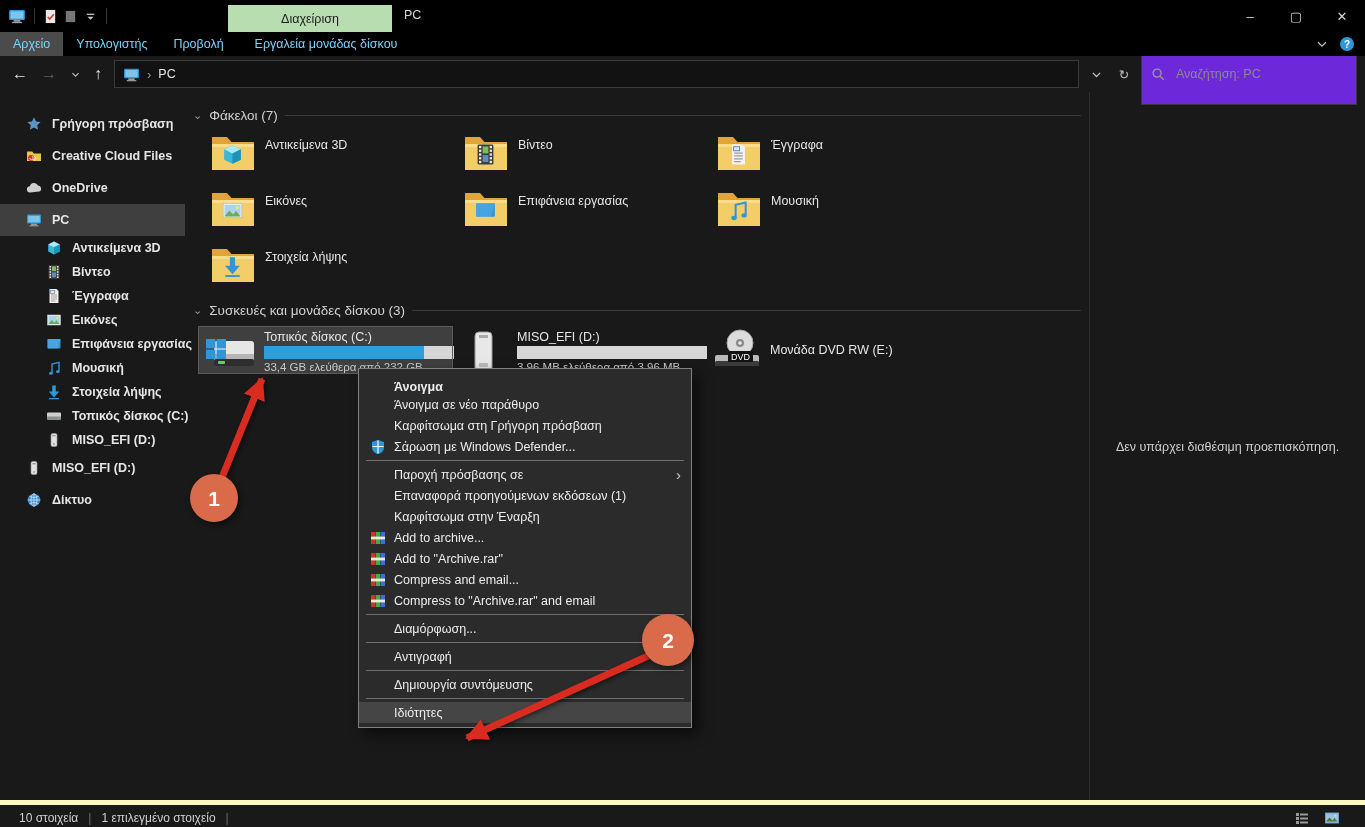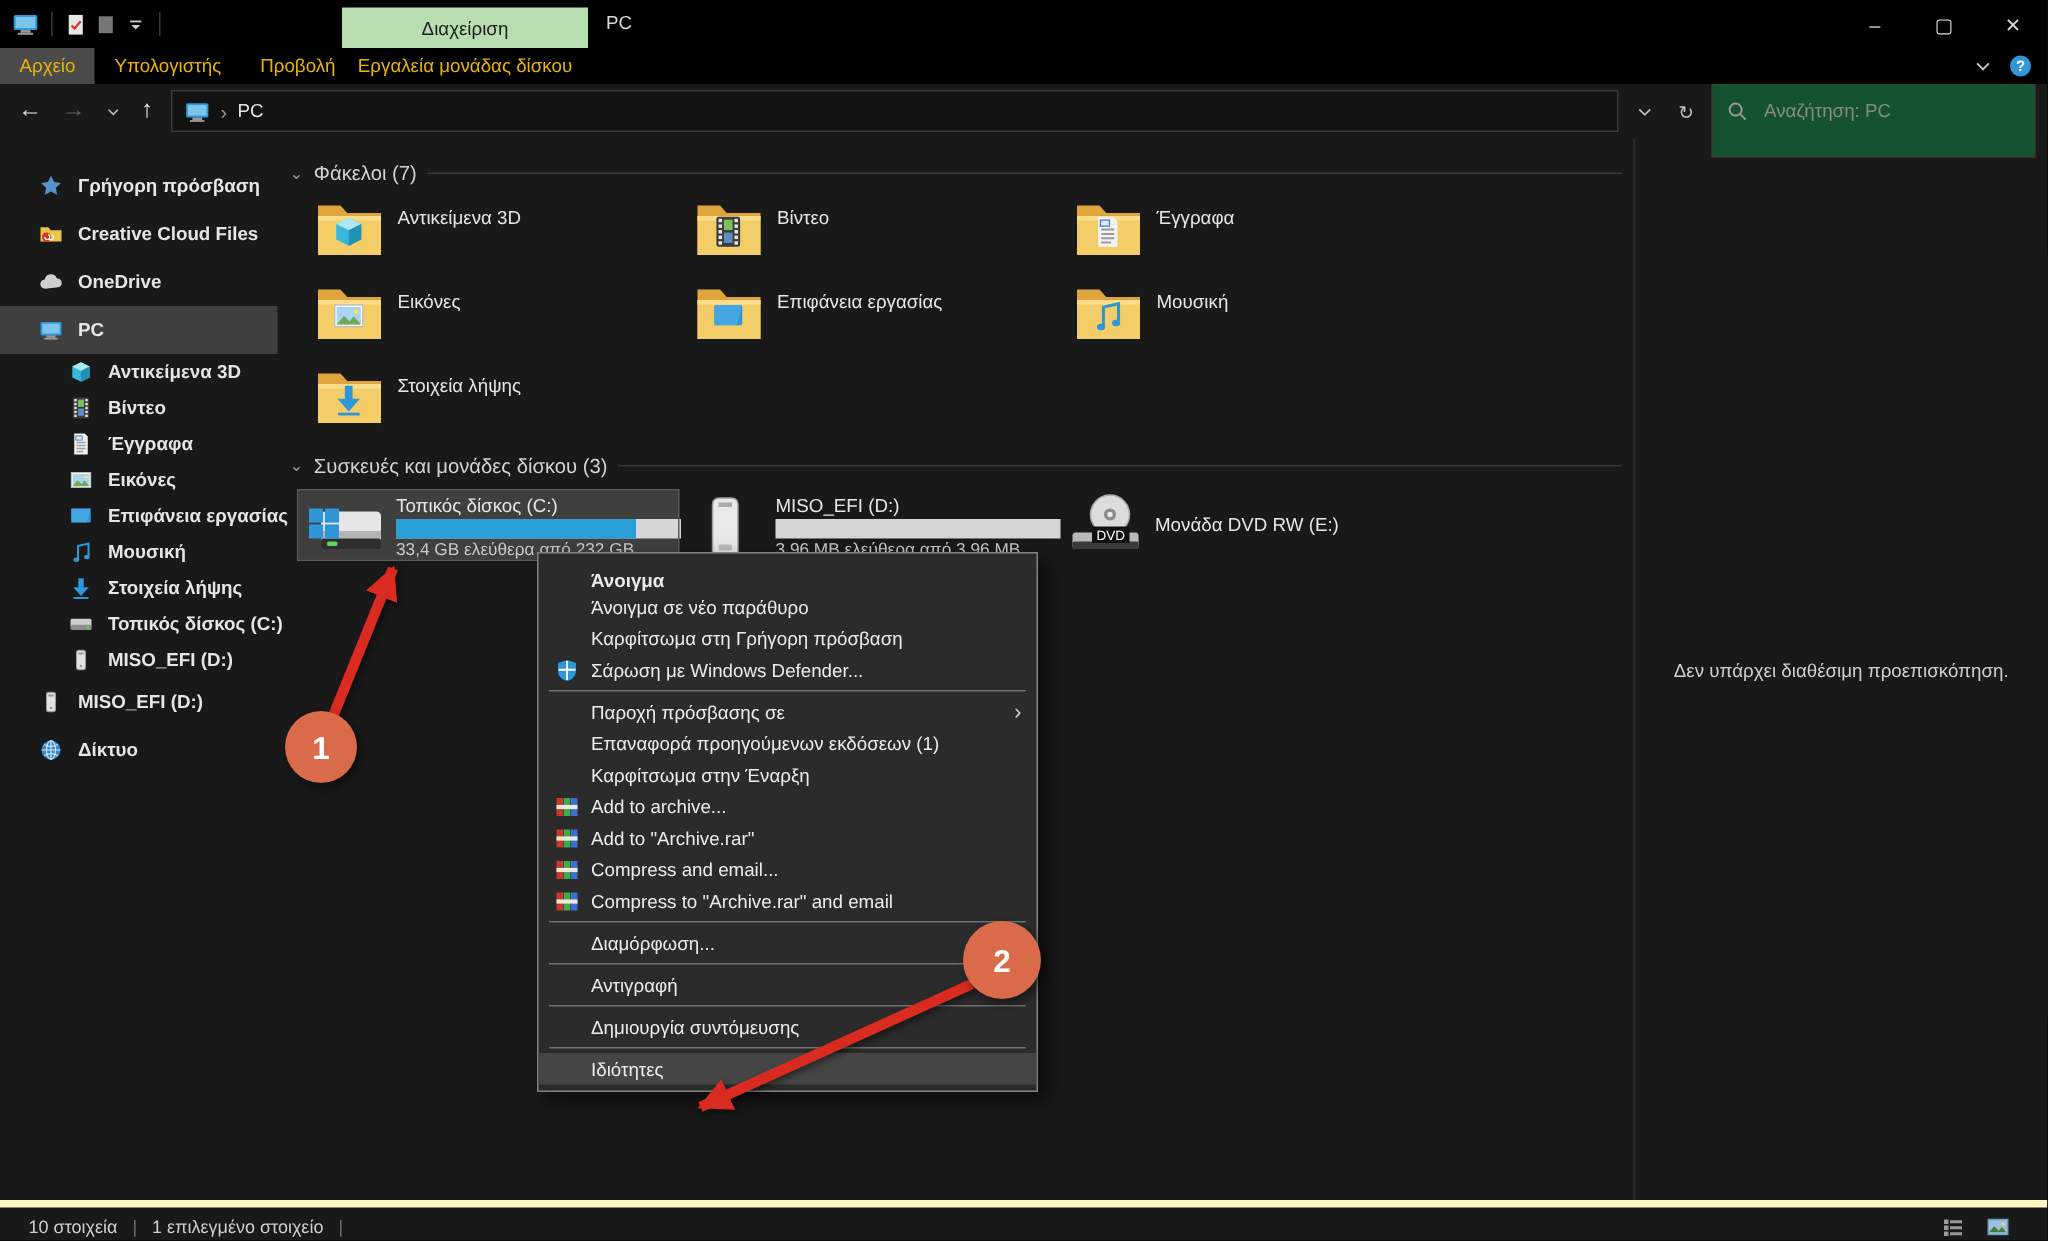--- a/index.html
+++ b/index.html
@@ -16,35 +16,35 @@
   .qat{display:flex;align-items:center;gap:5px;padding-left:8px;}
   .qat .sep{width:1px;height:16px;background:#3a3a3a;margin:0 3px;}
   .manage-tab{position:absolute;left:228px;top:5px;width:164px;height:27px;background:var(--green);
     color:#1d1d1d;display:flex;align-items:center;justify-content:center;}
   .window-title{position:absolute;left:404px;top:8px;color:#d8d8d8;}
   .win-controls{position:absolute;right:0;top:0;display:flex;height:32px;}
   .win-btn{width:46px;height:32px;display:flex;align-items:center;justify-content:center;color:#d8d8d8;font-size:13px;}
 
   
   .ribbon-tabs{position:relative;height:24px;background:#000;display:flex;align-items:stretch;}
-  .rtab{display:flex;align-items:center;justify-content:center;color:#eab308;padding:0 13px;}
+  .rtab{display:flex;align-items:center;justify-content:center;color:#7dd3fc;padding:0 13px;}
   .rtab.active{background:#4b4b4b;}
-  .rtab.contextual{position:absolute;left:228px;top:0;height:100%;width:164px;padding:0;background:#000;}
+  .rtab.contextual{position:absolute;left:244px;top:0;height:100%;width:164px;padding:0;background:#000;}
   .ribbon-right{margin-left:auto;display:flex;align-items:center;gap:10px;padding-right:10px;}
 
   
   .addressbar{height:36px;display:flex;align-items:center;background:var(--bg);}
   .nav-btns{display:flex;align-items:center;gap:13px;padding:0 12px 0 12px;}
   .nav-glyph{font-size:16px;line-height:1;}
   .dis{color:#5f5f5f;} .ena{color:#e0e0e0;}
   .addr-field{flex:1;height:26px;border:1px solid #3a3a3a;background:#121212;display:flex;align-items:center;gap:7px;padding:0 8px;}
   .crumb-sep{color:#9a9a9a;font-size:13px;}
   .addr-actions{display:flex;align-items:center;gap:6px;margin:0 6px;}
   .addr-btn{width:22px;height:26px;display:flex;align-items:center;justify-content:center;color:#c0c0c0;}
-  .search-box{width:196px;height:26px;border:1px solid #3a3a3a;background:#14532d;display:flex;align-items:center;gap:8px;padding:17px 9px;margin-right:8px;}
+  .search-box{width:196px;height:26px;border:1px solid #3a3a3a;background:#6d28d9;display:flex;align-items:center;gap:8px;padding:17px 9px;margin-right:8px;}
   .search-box input{flex:1;min-width:0;background:transparent;border:0;outline:0;color:#ccc;font:inherit;}
   .search-box input::placeholder{color:#8a8a8a;}
 
   
   .main{display:flex;height:708px;}
   .sidebar{width:185px;flex:none;padding-top:16px;box-sizing:border-box;font-weight:bold;}
   .side-item{display:flex;align-items:center;gap:10px;cursor:default;}
   .side-item.lvl0{height:32px;padding-left:26px;}
   .side-item.lvl1{height:24px;padding-left:46px;}
   .side-item.selected{background:var(--sel);}

